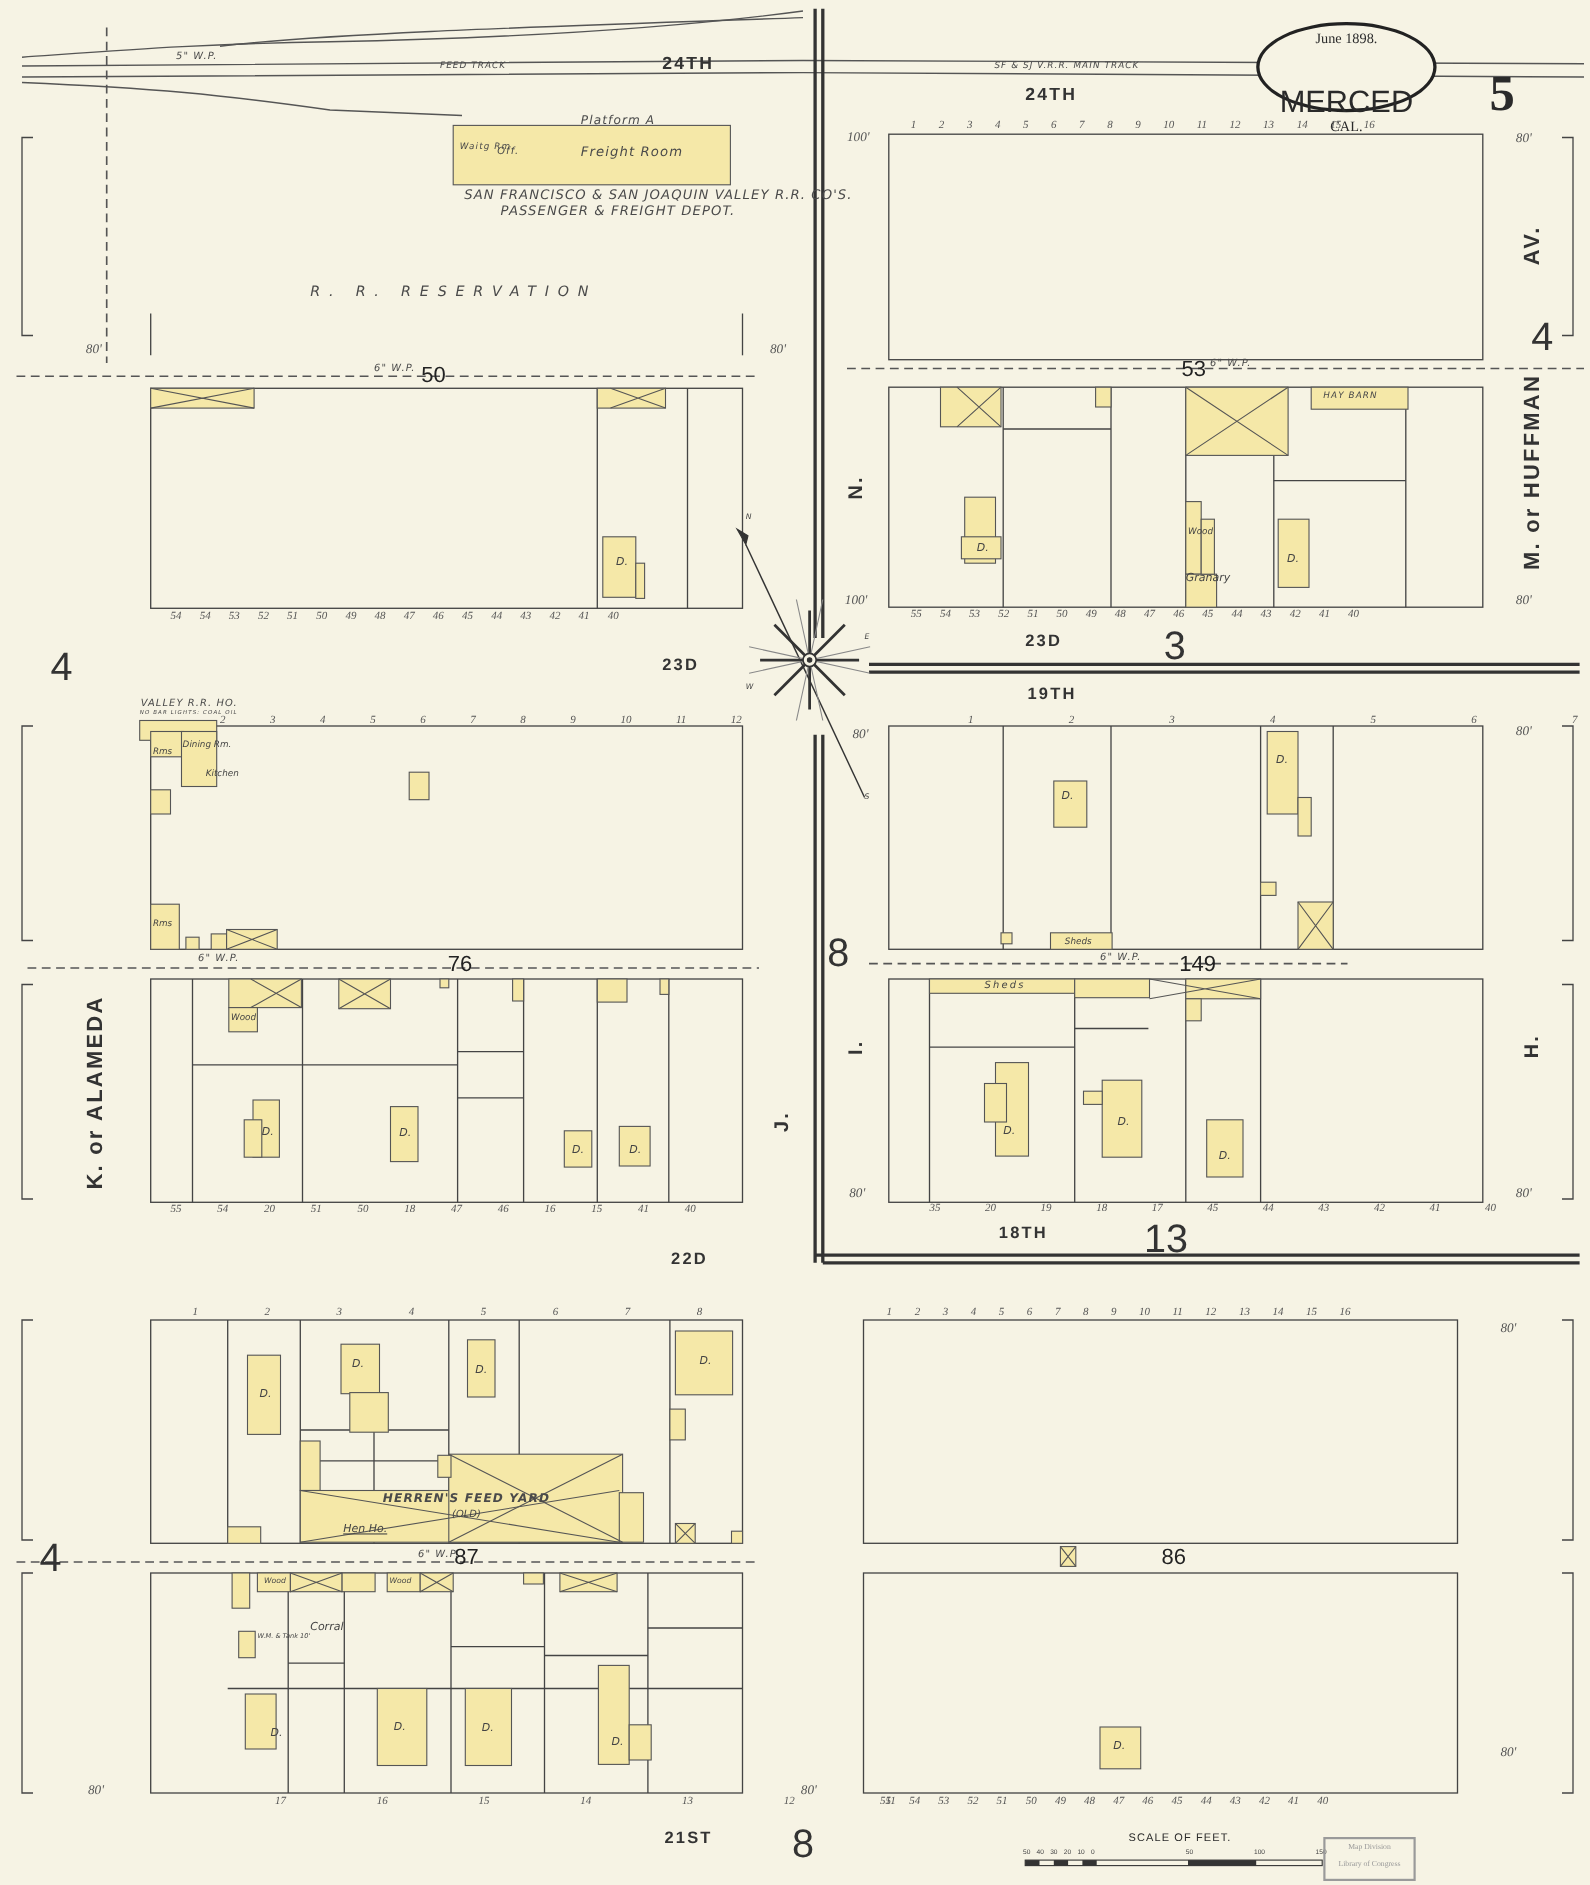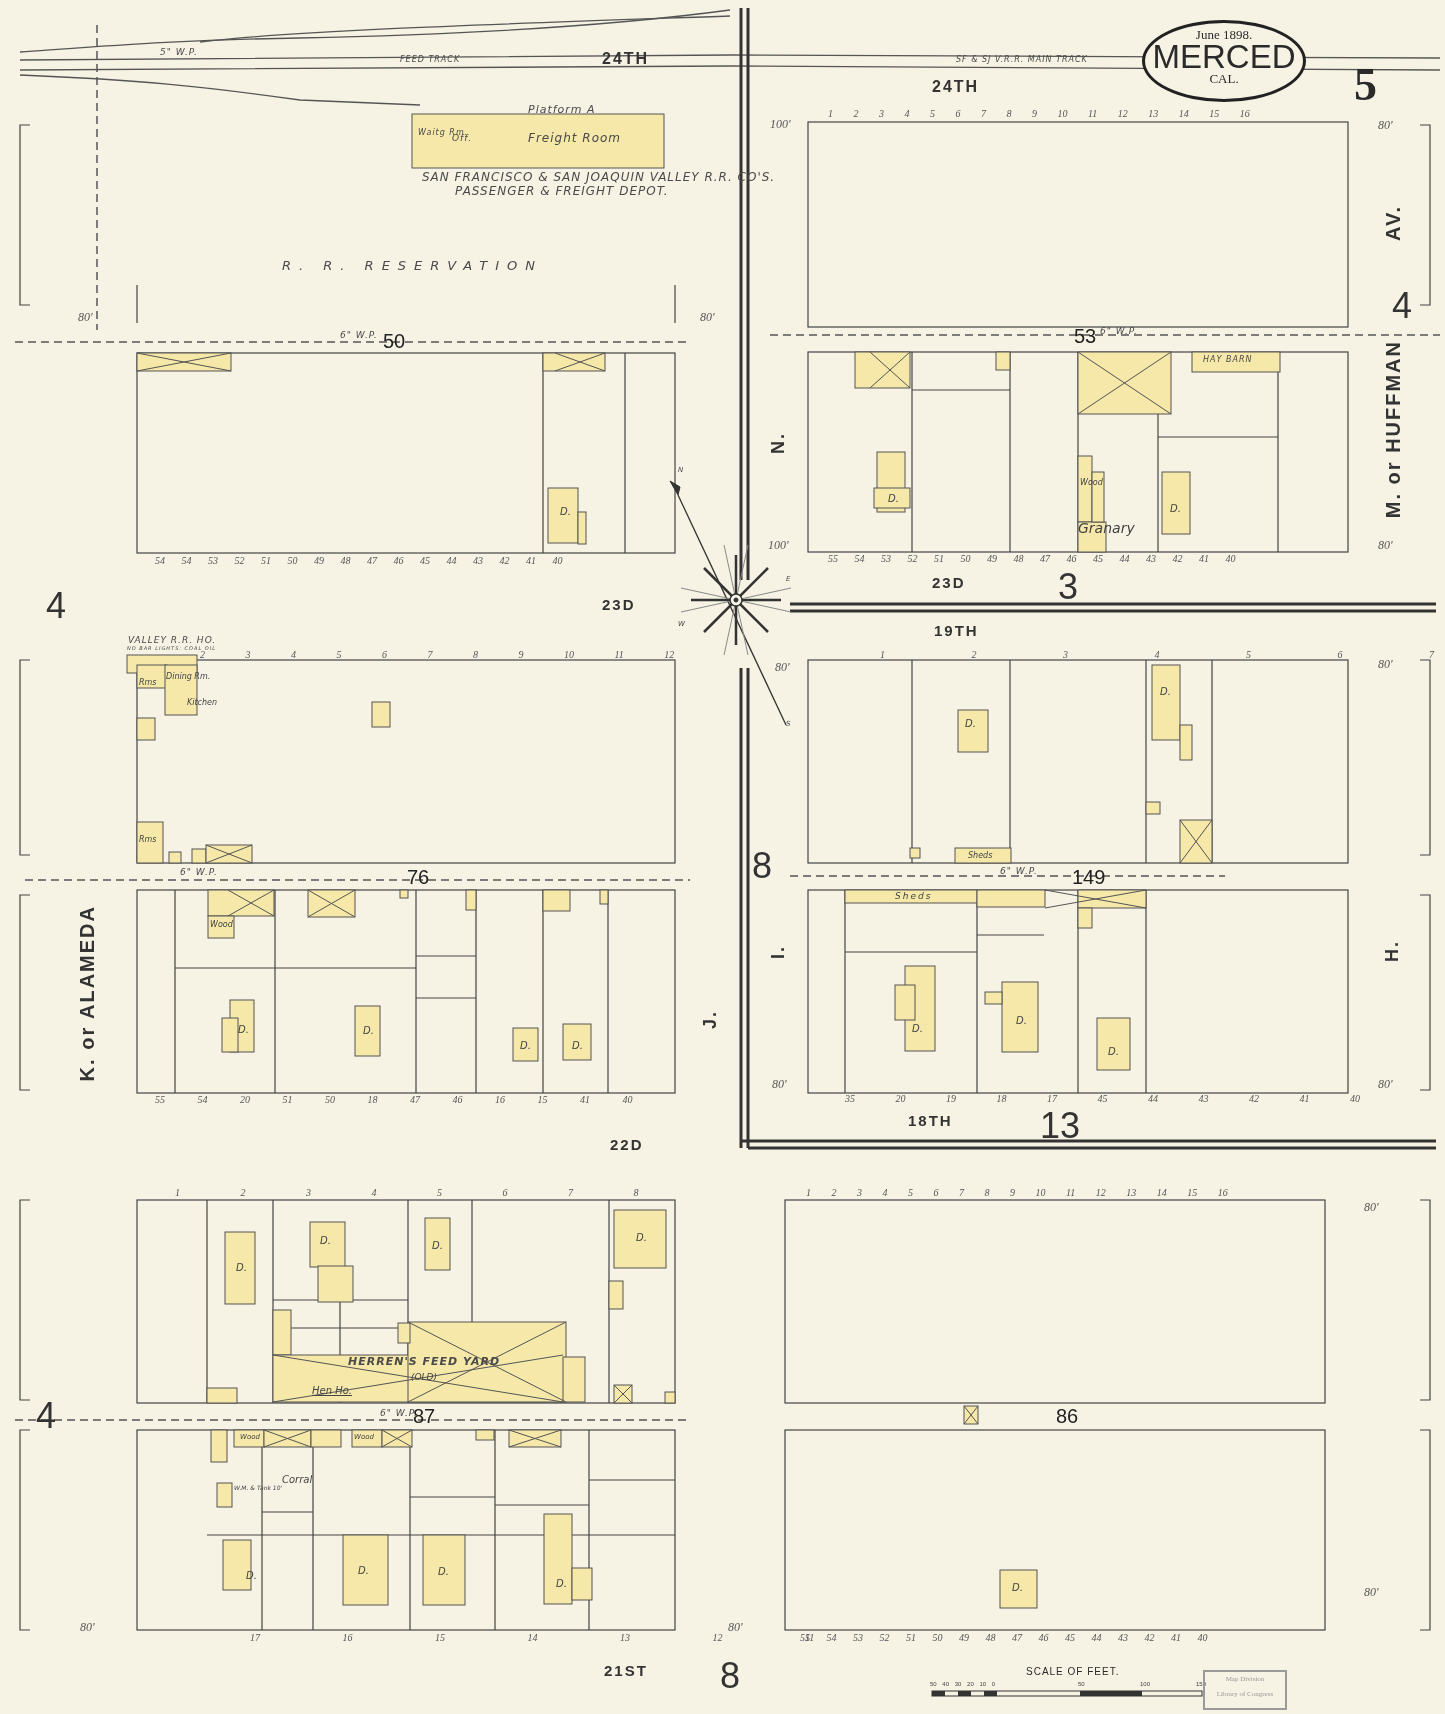--- a/index.html
+++ b/index.html
@@ -9,21 +9,21 @@
   .ital { font-style:italic; font-family:"Liberation Serif", serif; color:#555; }
   .hand { font-style:italic; font-family:"DejaVu Sans", sans-serif; color:#4a4a4a; letter-spacing:1px; }
   .street { font-family:"Liberation Sans", sans-serif; font-weight:bold; font-size:20px; color:#333; letter-spacing:2px; }
   .vstreet { writing-mode:vertical-rl; transform:rotate(180deg); }
   .blocknum { font-family:"Liberation Sans", sans-serif; font-size:20px; color:#222; }
   .sheetref { font-family:"Liberation Sans", sans-serif; font-size:36px; color:#333; }
   .lot { font-size:10px; font-style:italic; color:#555; font-family:"Liberation Serif", serif; }
   .bl { font-size:10px; font-style:italic; color:#444; font-family:"DejaVu Sans", sans-serif; }
   #title-oval { position:absolute; left:1142px; top:20px; width:158px; height:76px; border:3px solid #222; border-radius:50%; background:#f6f3e4; text-align:center; }
   #title-oval .date { font-size:13px; margin-top:4px; font-family:"Liberation Serif", serif; }
-  #title-oval .city { font-size:33px; line-height:28px; font-family:"Liberation Sans", sans-serif; }
+  #title-oval .city { font-size:28px; line-height:28px; font-family:"Liberation Sans", sans-serif;margin-top:36px; }
   #title-oval .state { font-size:13px; font-family:Liberation Serif, serif; }
   #sheet-number { position:absolute; left:1354px; top:58px; font-size:46px; font-weight:bold; font-family:"Liberation Serif", serif; }
   #stamp { position:absolute; left:1203px; top:1670px; width:80px; height:36px; border:2px solid #9a9a9a; color:#999; font-size:7px; text-align:center; line-height:15px; font-family:"Liberation Serif", serif; }
 </style>
 </head>
 <body>
 
 <svg id="map" width="1445" height="1714">
 
   <g stroke="#555" fill="none" stroke-width="1.3">
@@ -274,21 +274,21 @@
 </svg>
 
 <div id="title-oval">
   <div class="date">June 1898.</div>
   <div class="city">MERCED</div>
   <div class="state">CAL.</div>
 </div>
 <div id="sheet-number">5</div>
 
 <div class="lbl hand" style="left:400px;top:55px;font-size:8px;">FEED TRACK</div>
-<div class="lbl hand" style="left:956px;top:55px;font-size:8px;">SF &amp; SJ V.R.R. MAIN TRACK</div>
+<div class="lbl hand" style="left:904px;top:55px;font-size:8px;">SF &amp; SJ V.R.R. MAIN TRACK</div>
 <div class="lbl hand" style="left:160px;top:47px;font-size:9px;">5" W.P.</div>
 <div class="lbl street" style="left:602px;top:50px;font-size:16px;">24TH</div>
 <div class="lbl street" style="left:932px;top:78px;font-size:16px;">24TH</div>
 <div class="lbl hand" style="left:528px;top:103px;font-size:11px;">Platform A</div>
 <div class="lbl hand" style="left:418px;top:128px;font-size:8px;">Waitg Rm.</div>
 <div class="lbl hand" style="left:452px;top:133px;font-size:9px;">Off.</div>
 <div class="lbl hand" style="left:528px;top:131px;font-size:12px;">Freight Room</div>
 <div class="lbl hand" style="left:422px;top:170px;font-size:12px;">SAN FRANCISCO &amp; SAN JOAQUIN VALLEY R.R. CO'S.</div>
 <div class="lbl hand" style="left:455px;top:184px;font-size:12px;">PASSENGER &amp; FREIGHT DEPOT.</div>
 <div class="lbl hand" style="left:282px;top:258px;font-size:13px;letter-spacing:8px;">R. R. RESERVATION</div>
@@ -342,21 +342,21 @@
 <div class="lbl hand" style="left:1000px;top:866px;font-size:9px;">6" W.P.</div>
 <div class="lbl hand" style="left:380px;top:1408px;font-size:9px;">6" W.P.</div>
 
 <div class="lbl hand" style="left:128px;top:635px;font-size:9px;">VALLEY R.R. HO.</div>
 <div class="lbl hand" style="left:127px;top:645px;font-size:5px;">NO BAR LIGHTS: COAL OIL</div>
 <div class="lbl bl" style="left:166px;top:672px;font-size:8px;">Dining Rm.</div>
 <div class="lbl bl" style="left:166px;top:698px;font-size:8px;padding-left:21px;">Kitchen</div>
 <div class="lbl bl" style="left:139px;top:678px;font-size:8px;">Rms</div>
 <div class="lbl bl" style="left:139px;top:835px;font-size:8px;">Rms</div>
 <div class="lbl hand" style="left:1203px;top:355px;font-size:8px;">HAY BARN</div>
-<div class="lbl bl" style="left:1078px;top:520px;font-size:14px;">Granary</div>
+<div class="lbl bl" style="left:1078px;top:520px;font-size:10px;">Granary</div>
 <div class="lbl bl" style="left:1080px;top:478px;font-size:8px;">Wood</div>
 <div class="lbl bl" style="left:210px;top:920px;font-size:8px;">Wood</div>
 <div class="lbl bl" style="left:895px;top:891px;font-size:9px;letter-spacing:2px;">Sheds</div>
 <div class="lbl bl" style="left:968px;top:851px;font-size:8px;">Sheds</div>
 <div class="lbl hand" style="left:348px;top:1355px;font-size:11px;font-weight:bold;">HERREN'S FEED YARD</div>
 <div class="lbl bl" style="left:411px;top:1372px;font-size:9px;">(OLD)</div>
 <div class="lbl bl" style="left:282px;top:1474px;font-size:10px;">Corral</div>
 <div class="lbl bl" style="left:312px;top:1385px;font-size:10px;text-decoration:underline;">Hen Ho.</div>
 <div class="lbl bl" style="left:240px;top:1433px;font-size:7px;">Wood</div>
 <div class="lbl bl" style="left:354px;top:1433px;font-size:7px;">Wood</div>

